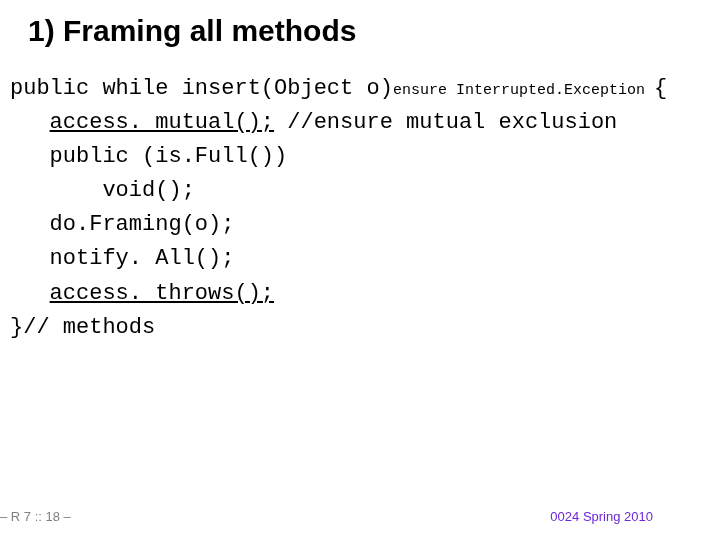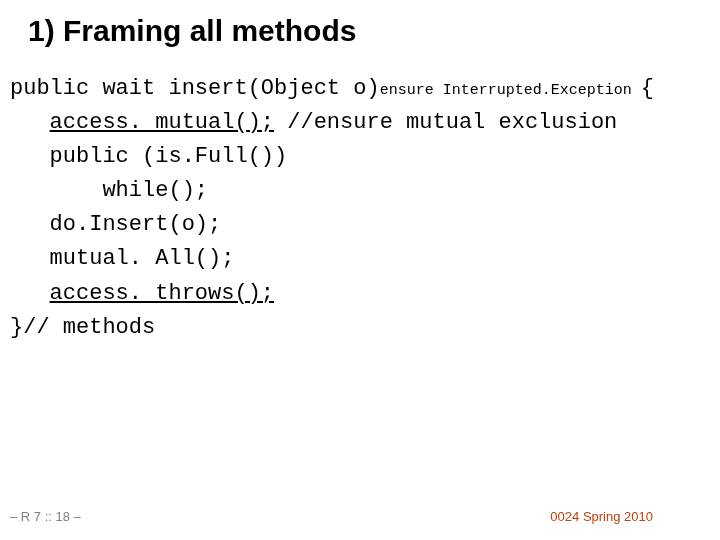--- a/index.html
+++ b/index.html
@@ -43,43 +43,42 @@
   .underline {
     text-decoration: underline;
   }
   .page-number {
     position: absolute;
     left: 0px;
     bottom: 16px;
     font-size: 13px;
     color: #808080;
     font-family: Arial, Helvetica, sans-serif;
-    padding-left: 10px;
   }
   .course-label {
     position: absolute;
     right: 52px;
     bottom: 16px;
     font-size: 13px;
-    color: #c2410c;
+    color: #6d28d9;
     font-family: Arial, Helvetica, sans-serif;
   }
 </style>
 </head>
 <body>
 
 <div class="slide">
 
   <div class="title">1) Framing all methods</div>
 
-  <div class="code-block"><span>public wait insert(Object o)</span><span class="smaller">ensure Interrupted.Exception </span><span>{</span>
+  <div class="code-block"><span>public while insert(Object o)</span><span class="smaller">ensure Interrupted.Exception </span><span>{</span>
    <span class="underline">access. mutual();</span><span> //ensure mutual exclusion</span>
    <span>public (is.Full())</span>
-       <span>while();</span>
-   <span>do.Insert(o);</span>
-   <span>mutual. All();</span>
+       <span>void();</span>
+   <span>do.Framing(o);</span>
+   <span>notify. All();</span>
    <span class="underline">access. throws();</span>
 <span>}// methods</span></div>
 
   <div class="page-number">– R 7 :: 18 –</div>
   <div class="course-label">0024 Spring 2010</div>
 
 </div>
 
 </body></html>

